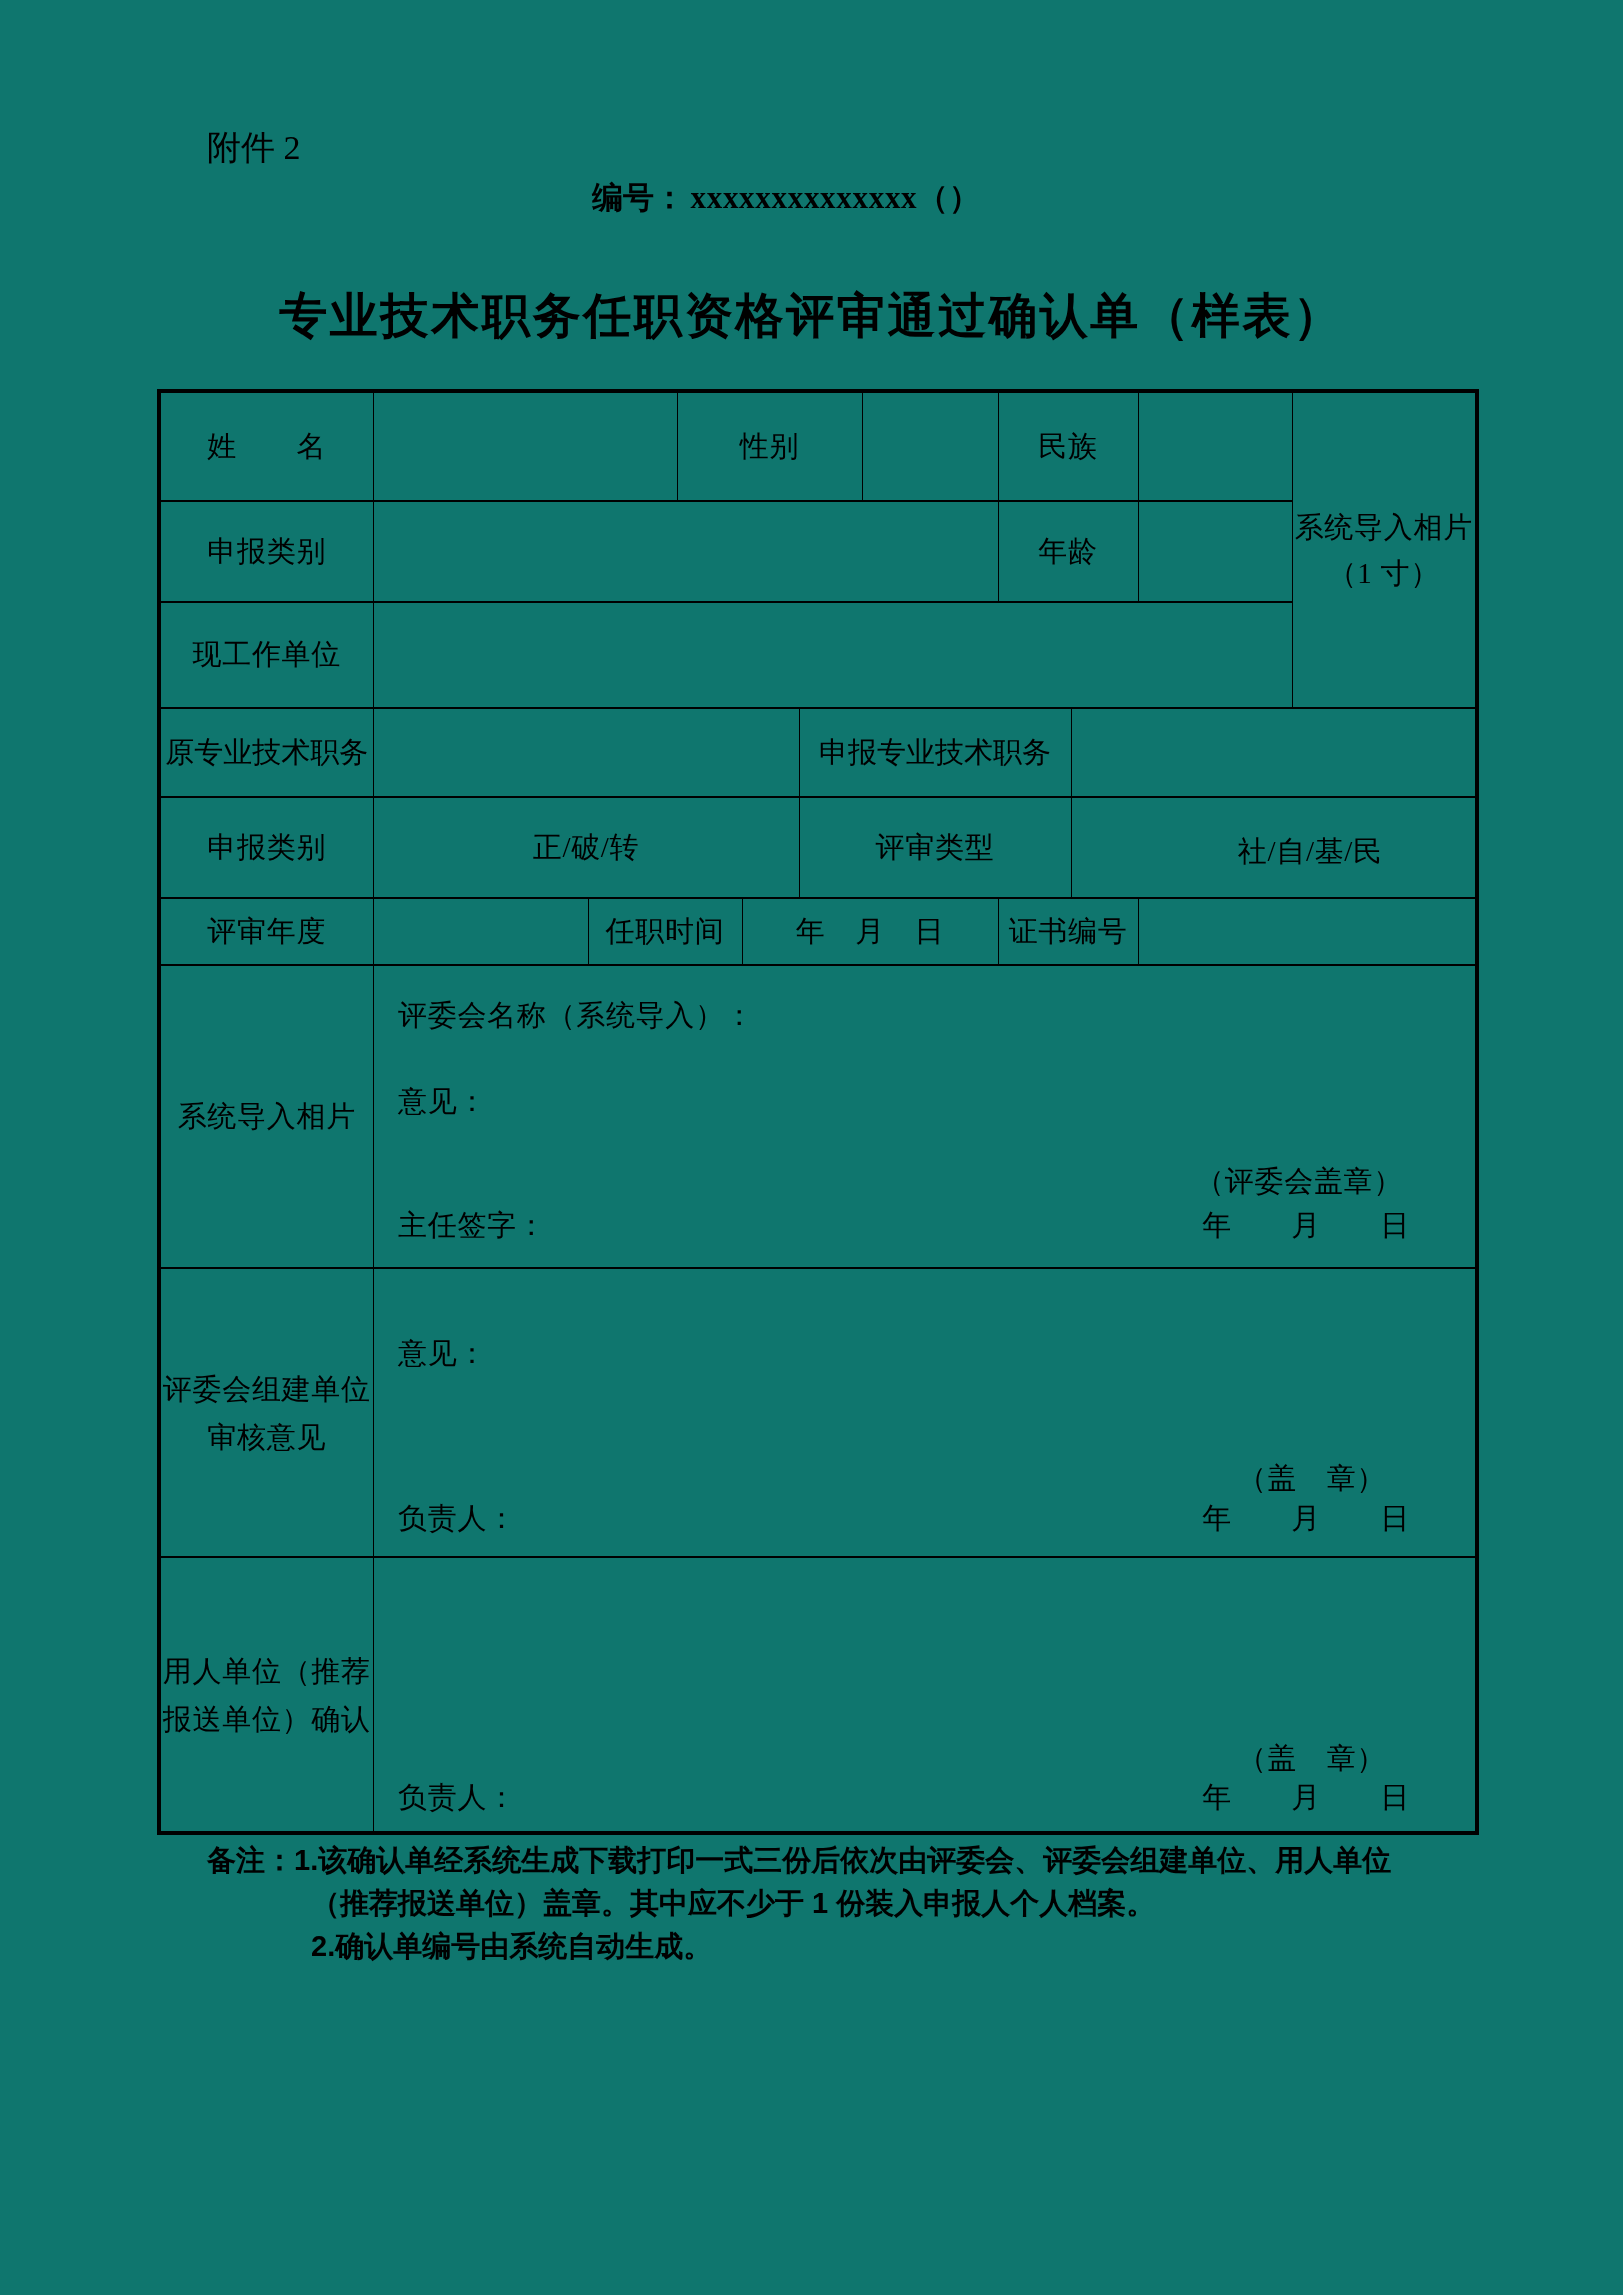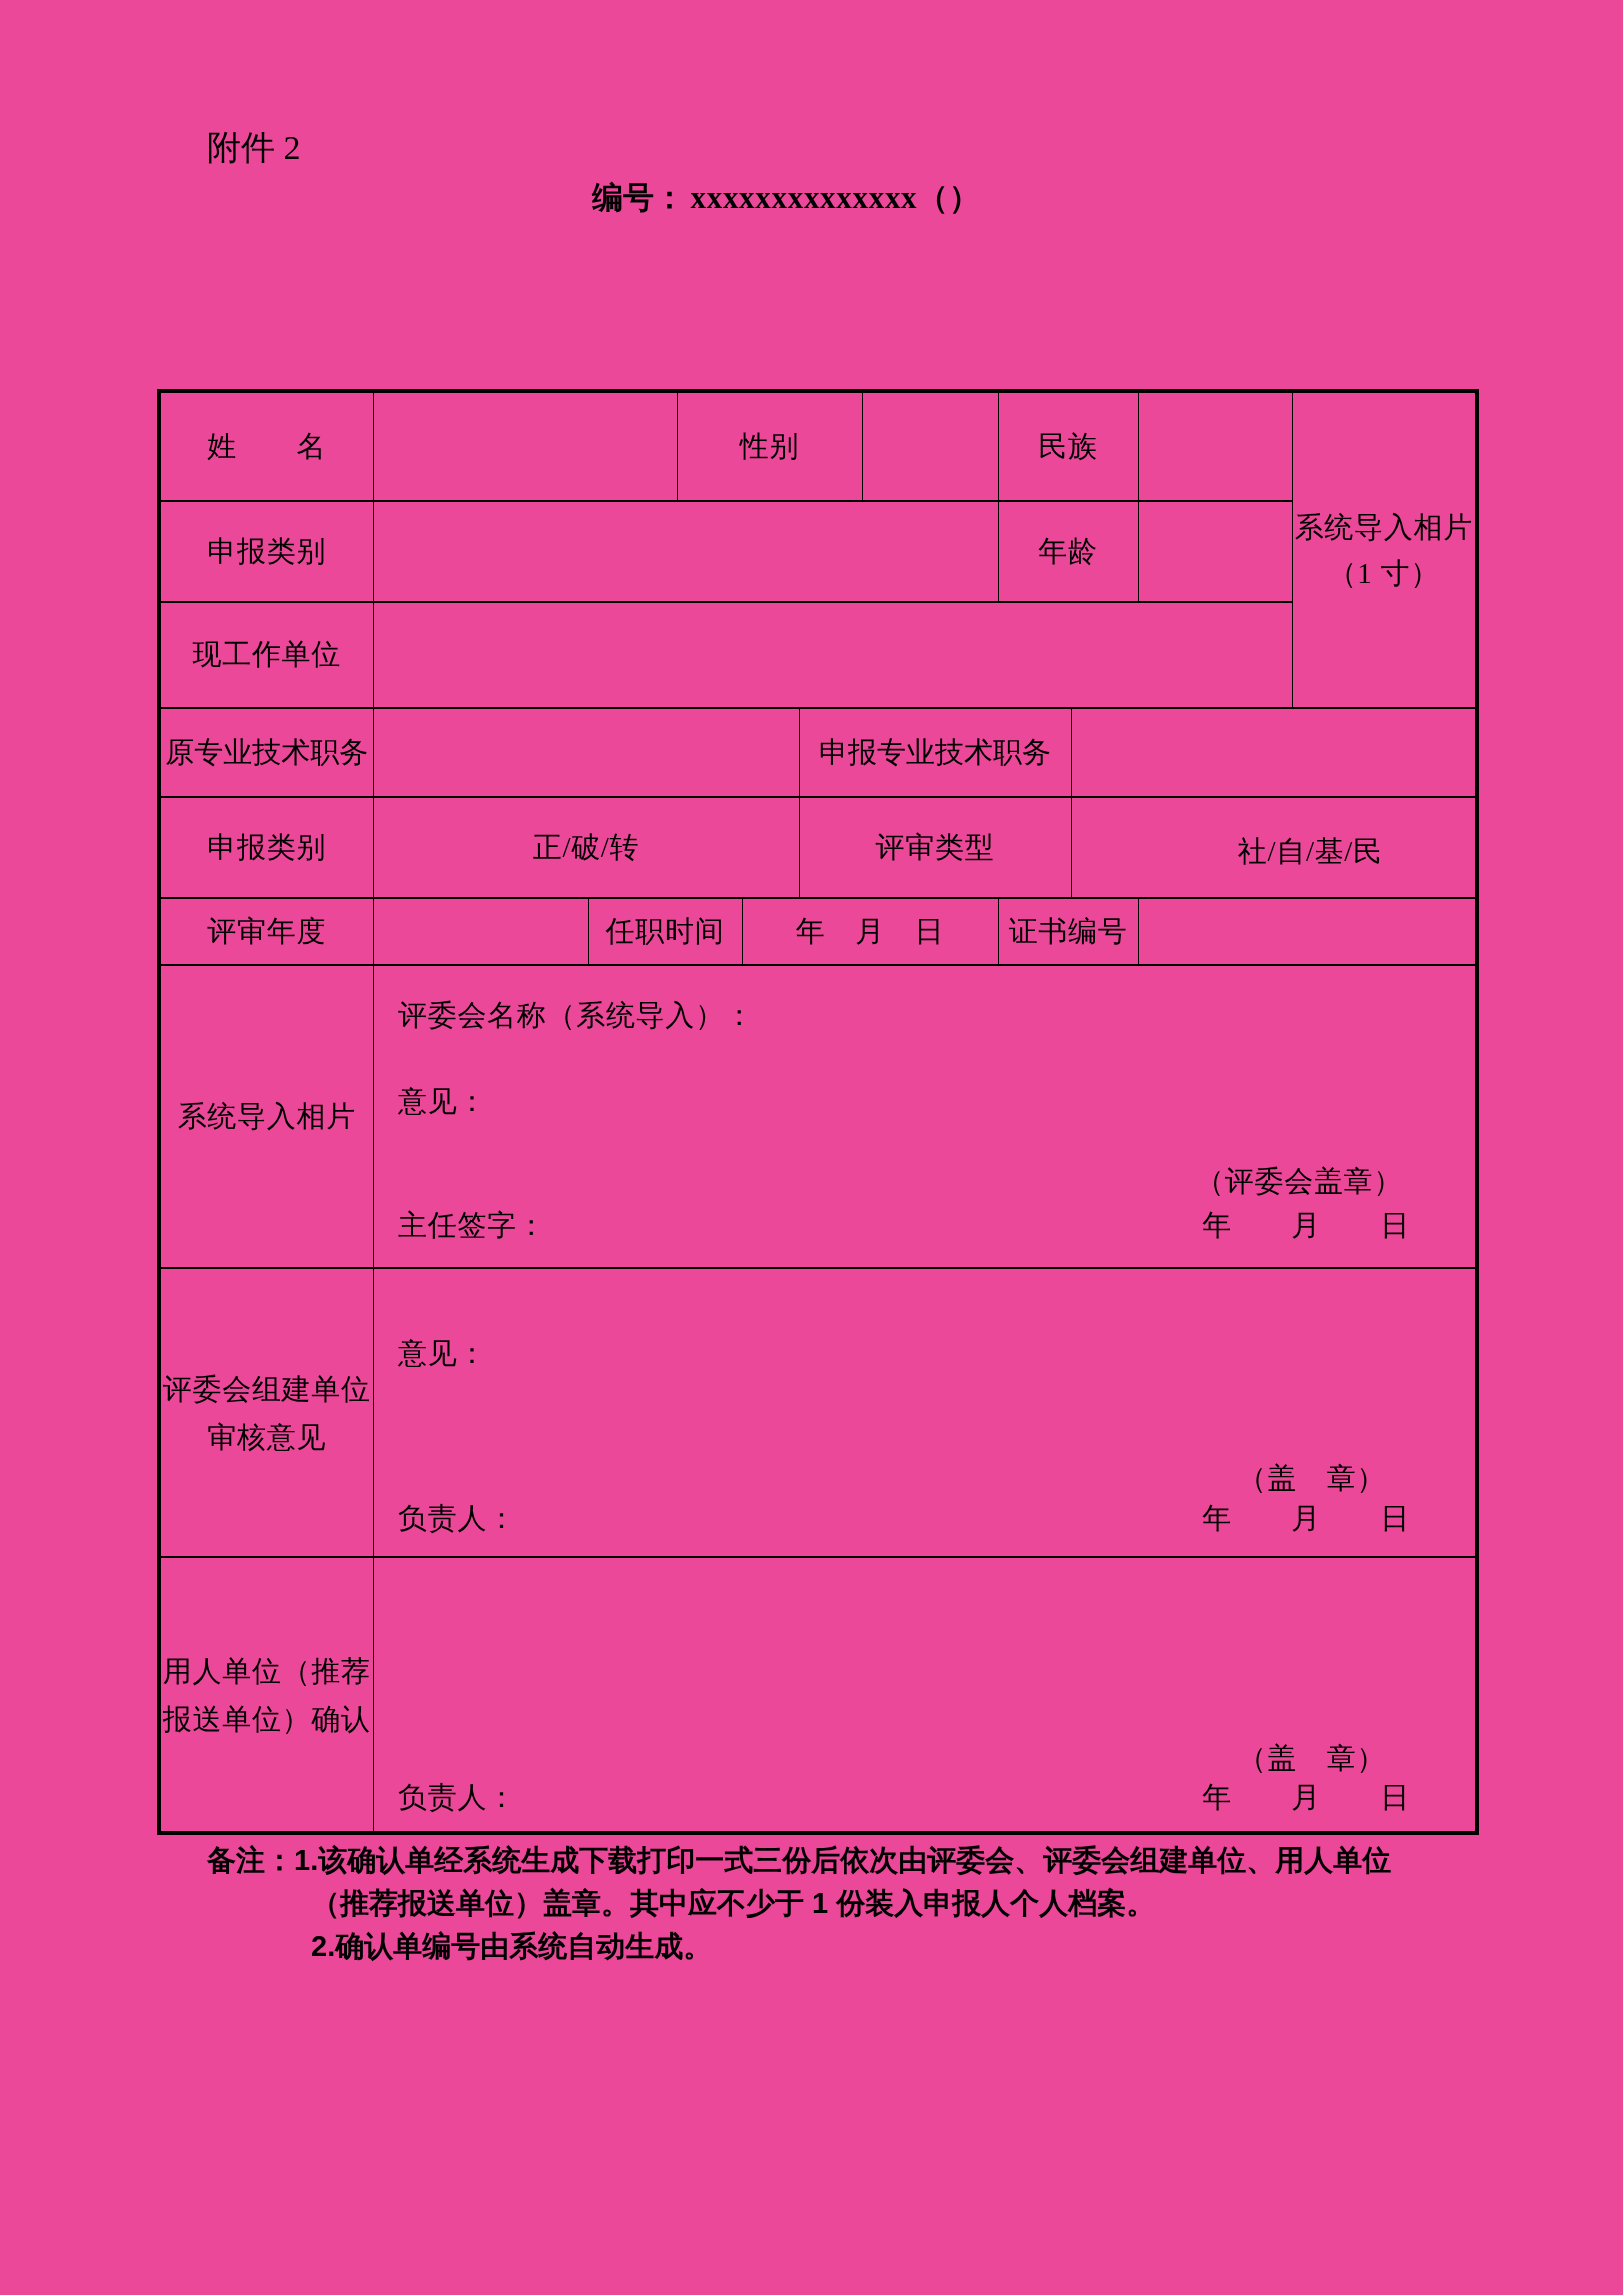--- a/index.html
+++ b/index.html
@@ -1,18 +1,18 @@
 <!DOCTYPE html>
 <html style="font-size:11px"><head>
 <meta charset="utf-8">
 <style>
   * { margin:0; padding:0; box-sizing:border-box; }
   html,body { background:#888; }
   .page {
-    position:relative; width:1623px; height:2295px; background:#ec4899;
+    position:relative; width:1623px; height:2295px; background:#0f766e;
     margin:0 auto; overflow:hidden; color:#000;
     font-family:"Liberation Serif", serif;
   }
   .attachment { position:absolute; left:207px; top:125px; font-size:34px; }
   .serial-line { position:absolute; left:592px; top:177px; font-size:31px; font-weight:bold; white-space:nowrap; }
   .serial-line .sv { margin-left:5.5px; letter-spacing:0.7px; }
   .doc-title {
     position:absolute; left:0; right:0; top:284px; text-align:center;
     font-family:"Liberation Sans", sans-serif; font-weight:bold;
     font-size:48px; letter-spacing:2.7px; white-space:nowrap;
@@ -58,20 +58,21 @@
 <body>
 
 <div class="page">
 
   <div class="attachment">附件 2</div>
 
   <div class="serial-line">
     <span>编号：</span><span class="sv">xxxxxxxxxxxxxx（）</span>
   </div>
 
+  <div class="doc-title">专业技术职务任职资格评审通过确认单（样表）</div>
 
   <table class="form">
     <colgroup>
       <col style="width:214px">
         <col style="width:215px">
         <col style="width:89px">
         <col style="width:65px">
       <col style="width:57px">
         <col style="width:63px">
         <col style="width:136px">

